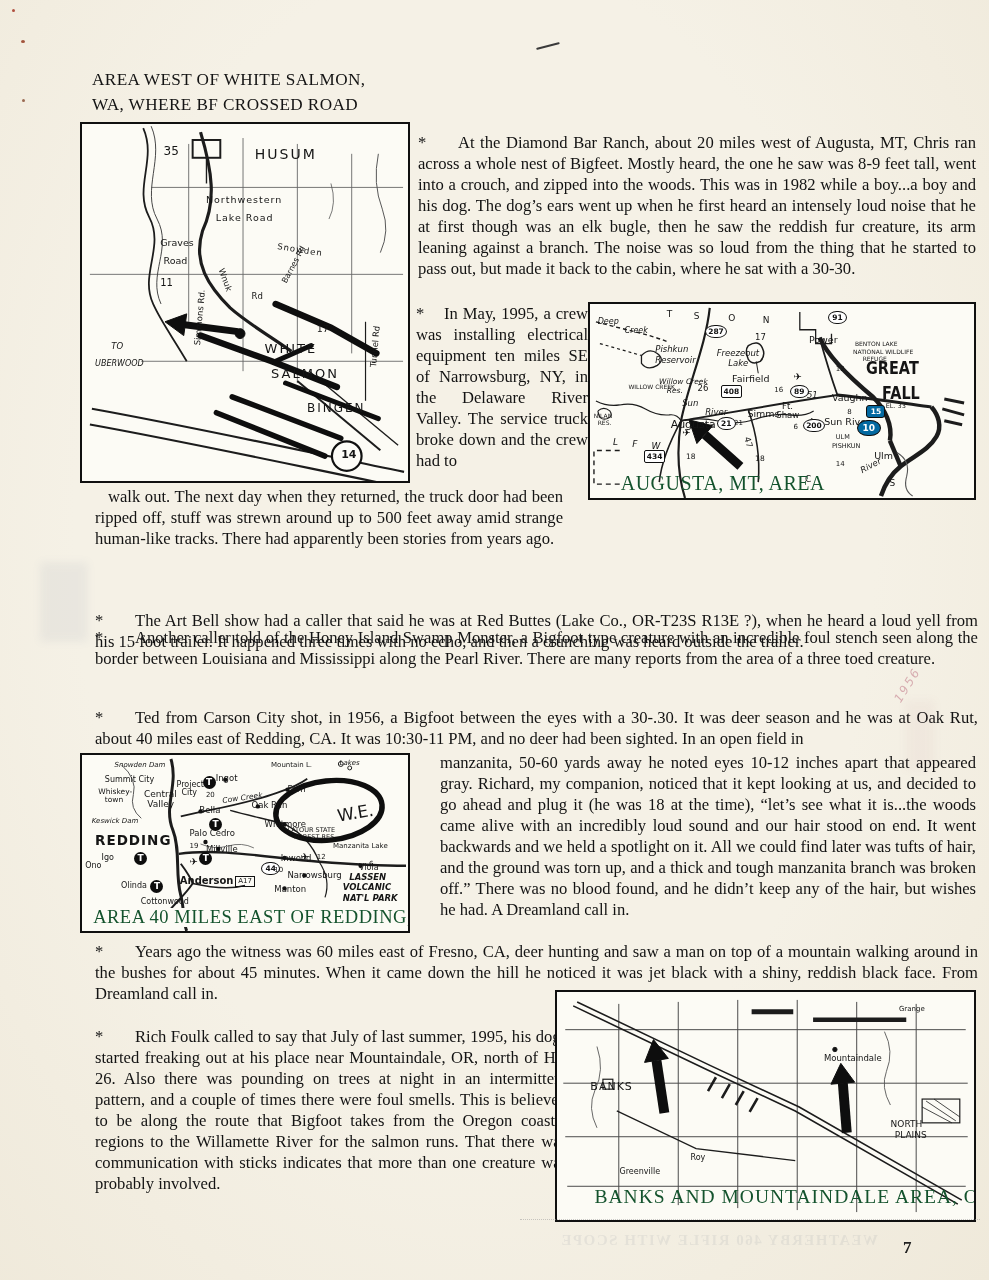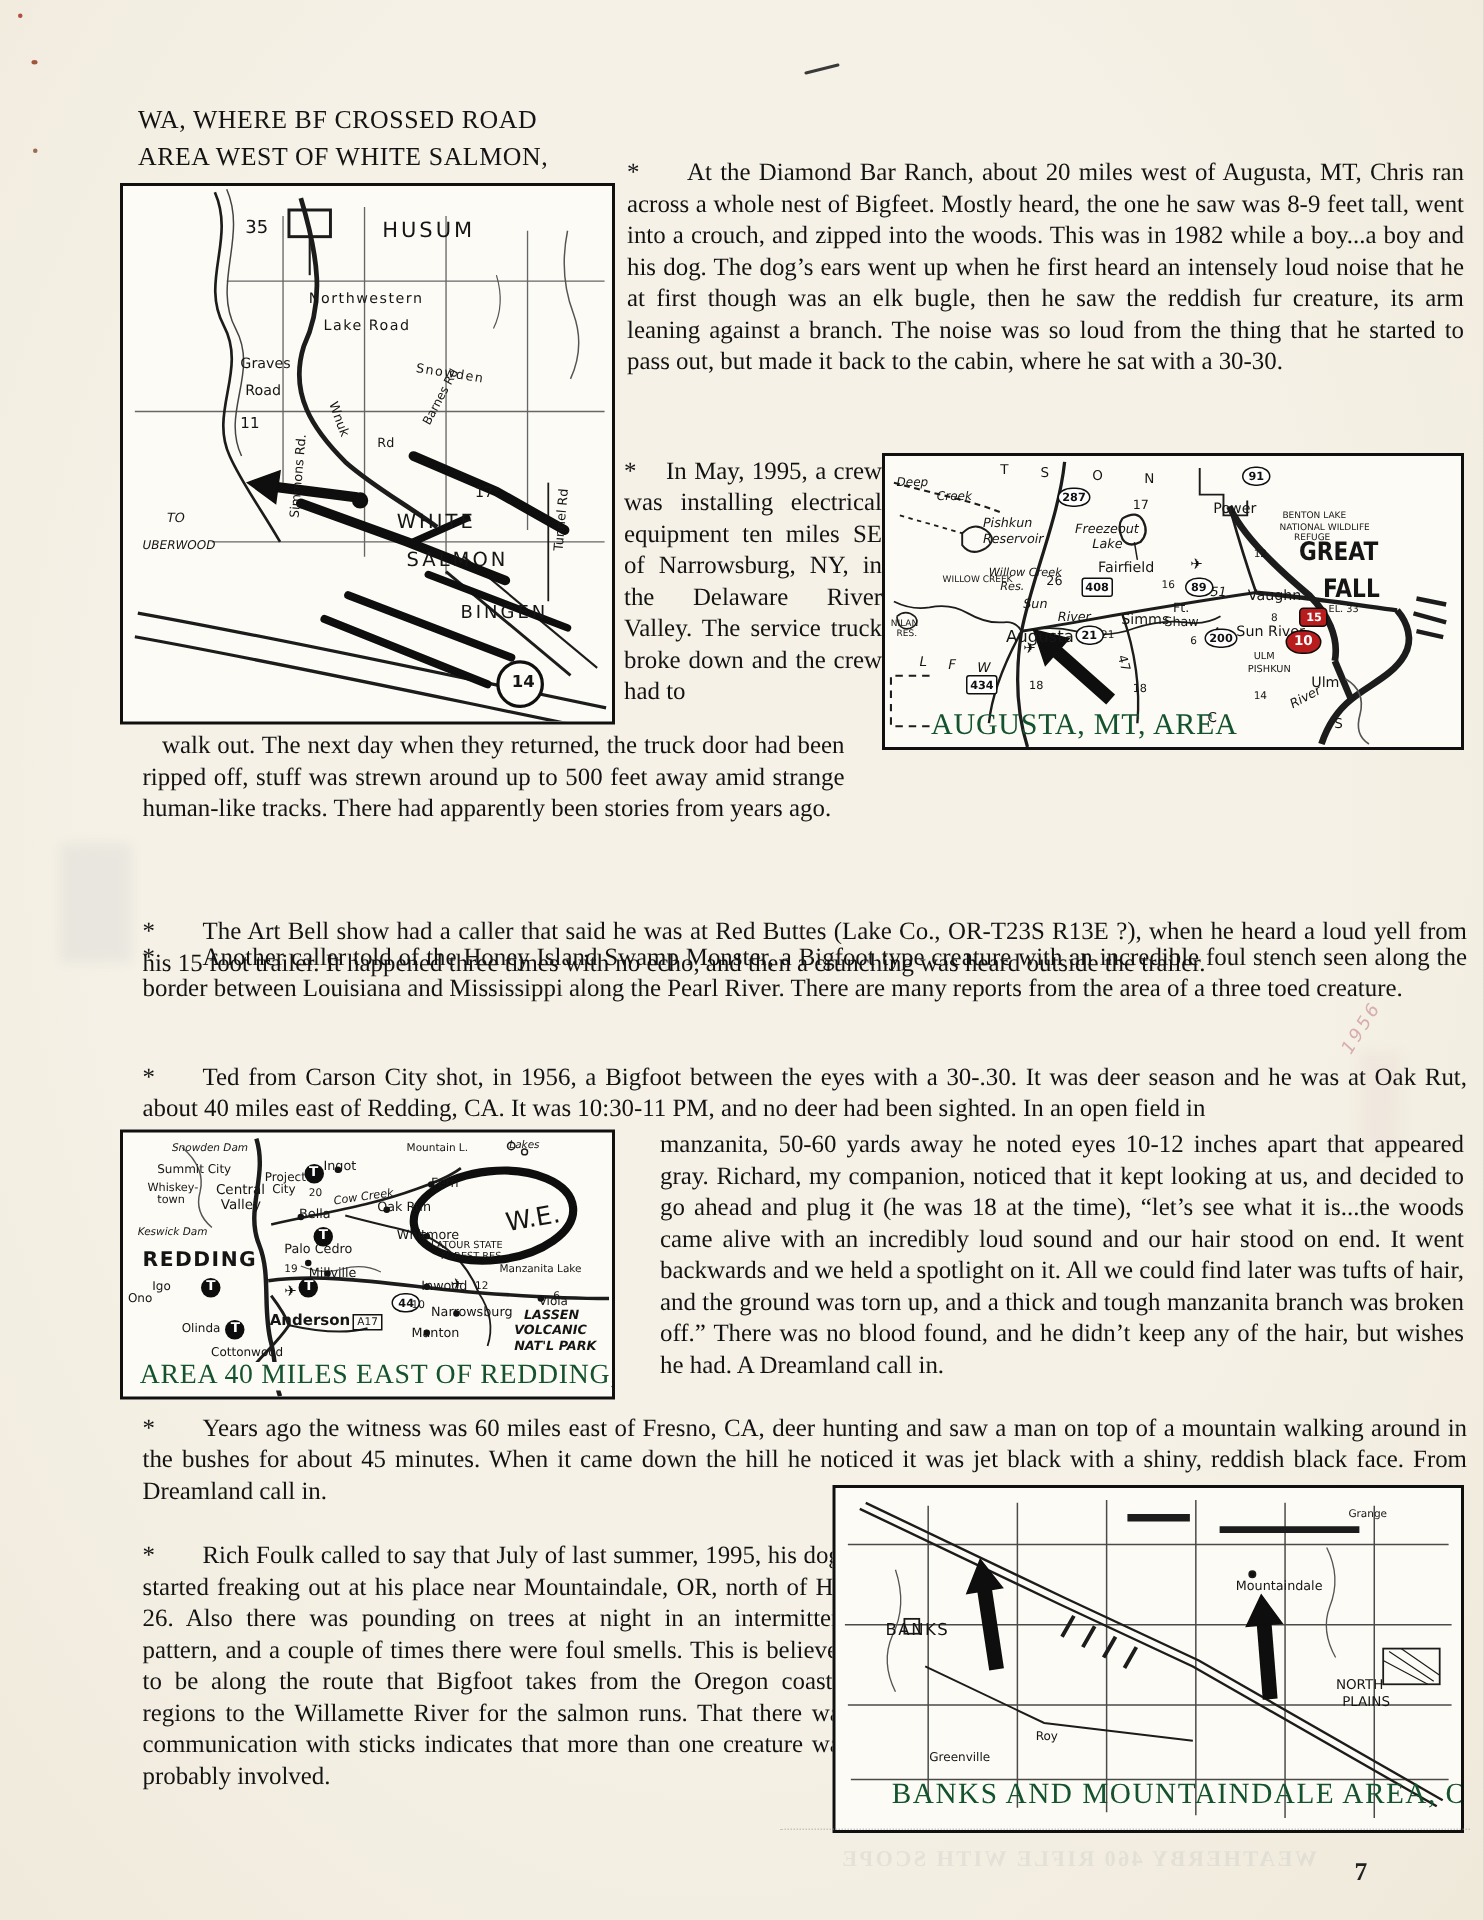--- a/index.html
+++ b/index.html
@@ -11,43 +11,43 @@
   .heading{position:absolute;font-size:17.2px;line-height:1.45;letter-spacing:.4px;color:#141414;}
   .mapbox{position:absolute;border:2.4px solid #101010;background:#fcfbf5;overflow:hidden;}
   .mapbox svg{position:absolute;left:0;top:0;width:100%;height:100%;}
   .mlab{position:absolute;font-family:"DejaVu Sans",sans-serif;font-size:8.5px;color:#151515;
         white-space:nowrap;transform-origin:left top;line-height:1;}
   .ital{font-style:italic;}
   .mapcap{position:absolute;font-family:"Liberation Serif",serif;color:#14532d;white-space:nowrap;line-height:1;}
   .shield{position:absolute;min-width:13px;height:11px;border:1.2px solid #101010;border-radius:50% / 55%;
         background:#fff;font:bold 7.5px "DejaVu Sans",sans-serif;color:#101010;text-align:center;
         line-height:11px;padding:0 2px;}
-  .bdark{background:#b91c1c;color:#fff;border:1.2px solid #0d0d0d;}
+  .bdark{background:#0369a1;color:#fff;border:1.2px solid #0d0d0d;}
   .tsym{position:absolute;width:13px;height:13px;background:#0d0d0d;color:#fff;border-radius:50%;
         font:bold 9px "DejaVu Sans",sans-serif;text-align:center;line-height:13px;}
   .plane{position:absolute;font-size:10px;color:#111;line-height:1;}
   .spacer-r{float:right;width:415px;height:22px;}
   .pgnum{position:absolute;font-size:17px;font-weight:bold;color:#222;}
   .speck{position:absolute;border-radius:50%;}
   .bleed{position:absolute;transform:scaleX(-1);opacity:.08;font-weight:bold;letter-spacing:1.5px;
          font-size:15px;color:#44506a;white-space:nowrap;}
   .smudge{position:absolute;opacity:.07;background:#5a6a8a;filter:blur(4px);}
   .margin-note{position:absolute;color:#c4808e;opacity:.6;font-family:"DejaVu Sans",sans-serif;
          font-style:italic;font-size:12px;transform:rotate(-58deg);letter-spacing:2px;}
   .penmark{position:absolute;width:24px;height:2.4px;background:#3a3a3a;border-radius:2px;
          transform:rotate(-14deg);}
 </style>
 </head>
 <body>
 
 <div class="page">
 
   <div class="heading" style="left:92px;top:68px;">
+    <div>AREA WEST OF WHITE SALMON,</div>
     <div>WA, WHERE BF CROSSED ROAD</div>
-    <div>AREA WEST OF WHITE SALMON,</div>
   </div>
 
   <div class="mapbox" style="left:80px;top:122px;width:326px;height:357px;">
     <svg viewBox="0 0 330 361">
       <g stroke="#666" stroke-width="0.9" fill="none">
         <path d="M108,20 L108,200"></path>
           <path d="M163,14 L163,250"></path>
           <path d="M218,20 L218,262"></path>
           <path d="M273,30 L273,232"></path>
         <path d="M70,64 L325,64"></path>
@@ -98,21 +98,21 @@
     <span class="mlab" style="left:88%;top:68%;transform:rotate(-85deg);">Tunnel Rd</span>
     <span class="mlab ital" style="left:9%;top:61%;font-size:8.5px;">TO</span>
     <span class="mlab ital" style="left:4%;top:66%;font-size:8px;">UBERWOOD</span>
     <span class="mlab" style="left:56%;top:61%;font-size:13px;letter-spacing:2px;">WHITE</span>
     <span class="mlab" style="left:58%;top:68%;font-size:13px;letter-spacing:2px;">SALMON</span>
     <span class="mlab" style="left:69%;top:78%;font-size:12px;letter-spacing:2px;">BINGEN</span>
     <span class="mlab" style="left:79.5%;top:91%;font-size:11px;font-weight:bold;">14</span>
     <span class="mlab" style="left:61%;top:44%;transform:rotate(-62deg);font-size:8px;">Barnes Rd</span>
   </div>
 
-  <div class="para" style="left:418px;top:104px;width:558px;font-family:Liberation Serif, serif;">
+  <div class="para" style="left:418px;top:132px;width:558px;font-family:Liberation Serif, serif;">
     <span class="bullet">*</span><span>At the Diamond Bar Ranch, about 20 miles west of Augusta, MT, Chris ran across a whole nest of Bigfeet.  Mostly heard, the one he saw was 8-9 feet tall, went into a crouch, and zipped into the woods.  This was in 1982 while a boy...a boy and his dog.  The dog’s ears went up when he first heard an intensely loud noise that he at first though was an elk bugle, then he saw the reddish fur creature, its arm leaning against a branch.  The noise was so loud from the thing that he started to pass out, but made it back to the cabin, where he sat with a 30-30.</span>
   </div>
 
   <div class="para" style="left:416px;top:303px;width:172px;">
     <span class="bullet" style="width:28px;">*</span><span>In May, 1995, a crew was installing electrical equipment ten miles SE of Narrowsburg, NY, in the Delaware River Valley.  The service truck broke down and the crew had to</span>
   </div>
 
   <div class="mapbox" style="left:588px;top:302px;width:384px;height:194px;">
     <svg viewBox="0 0 388 196">
       <g stroke="#1c1c1c" fill="none">

